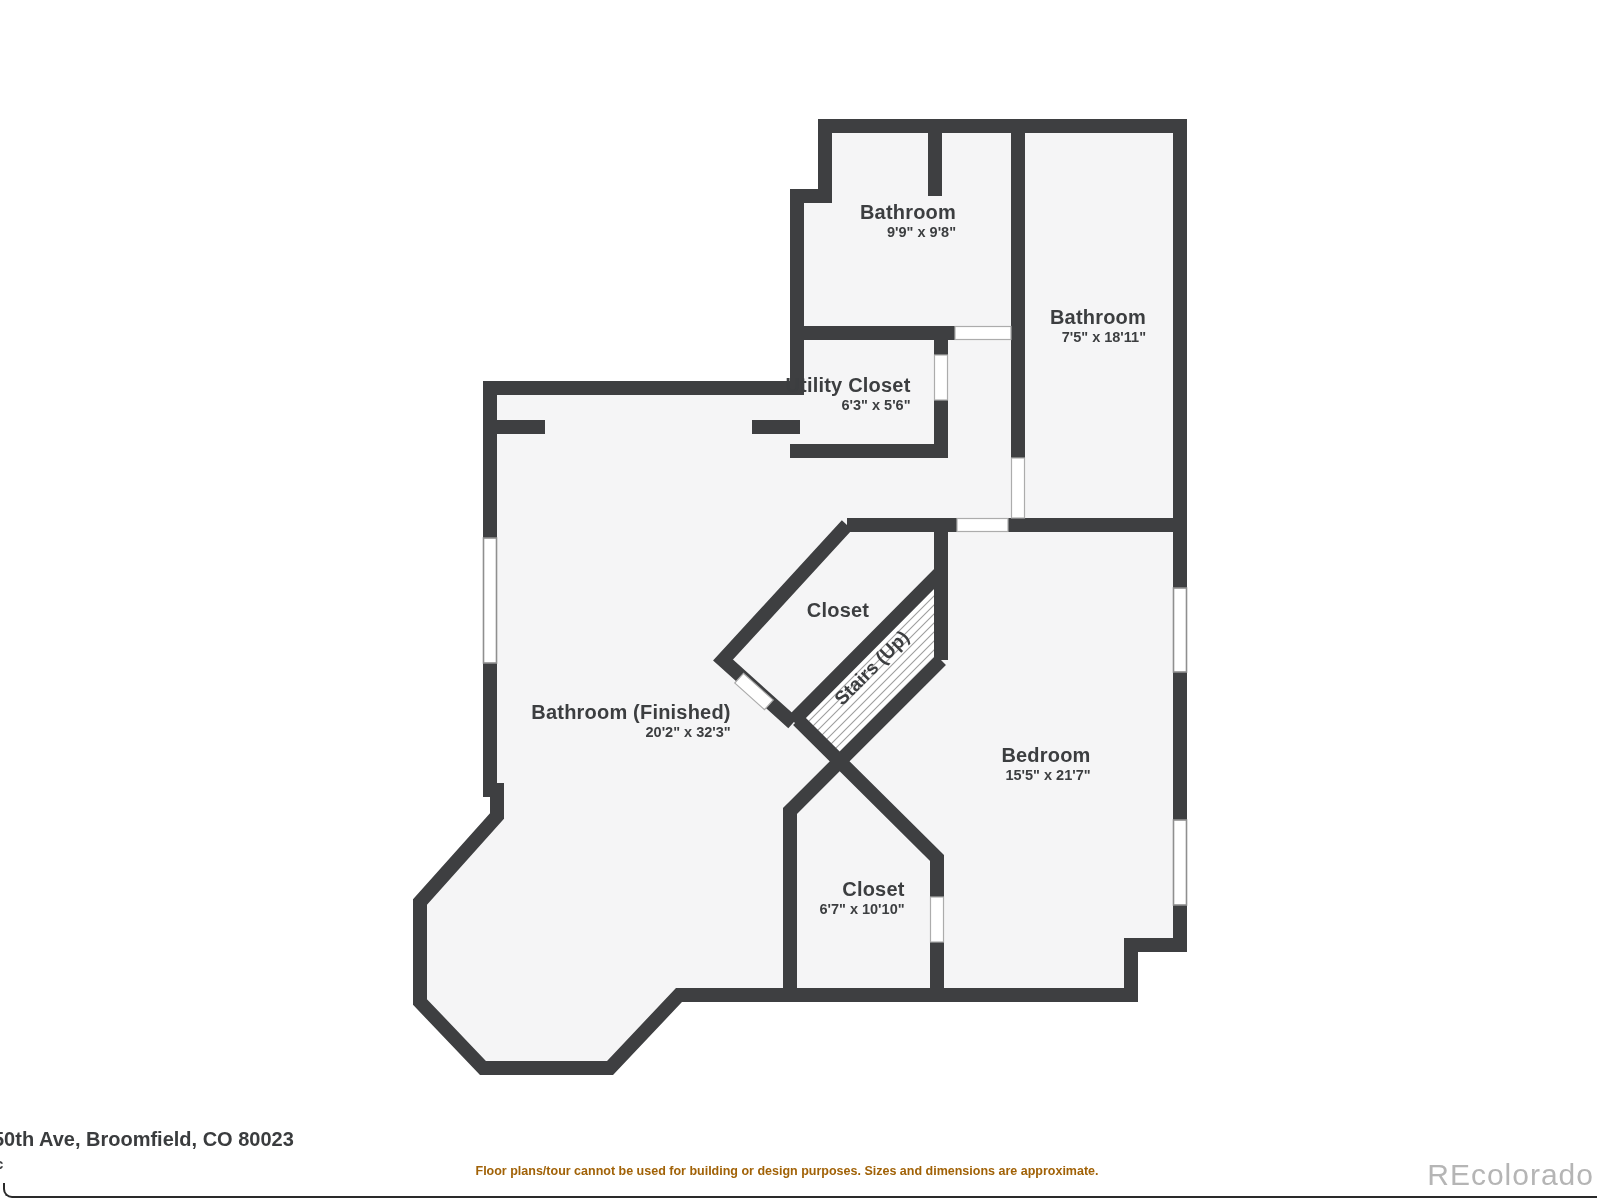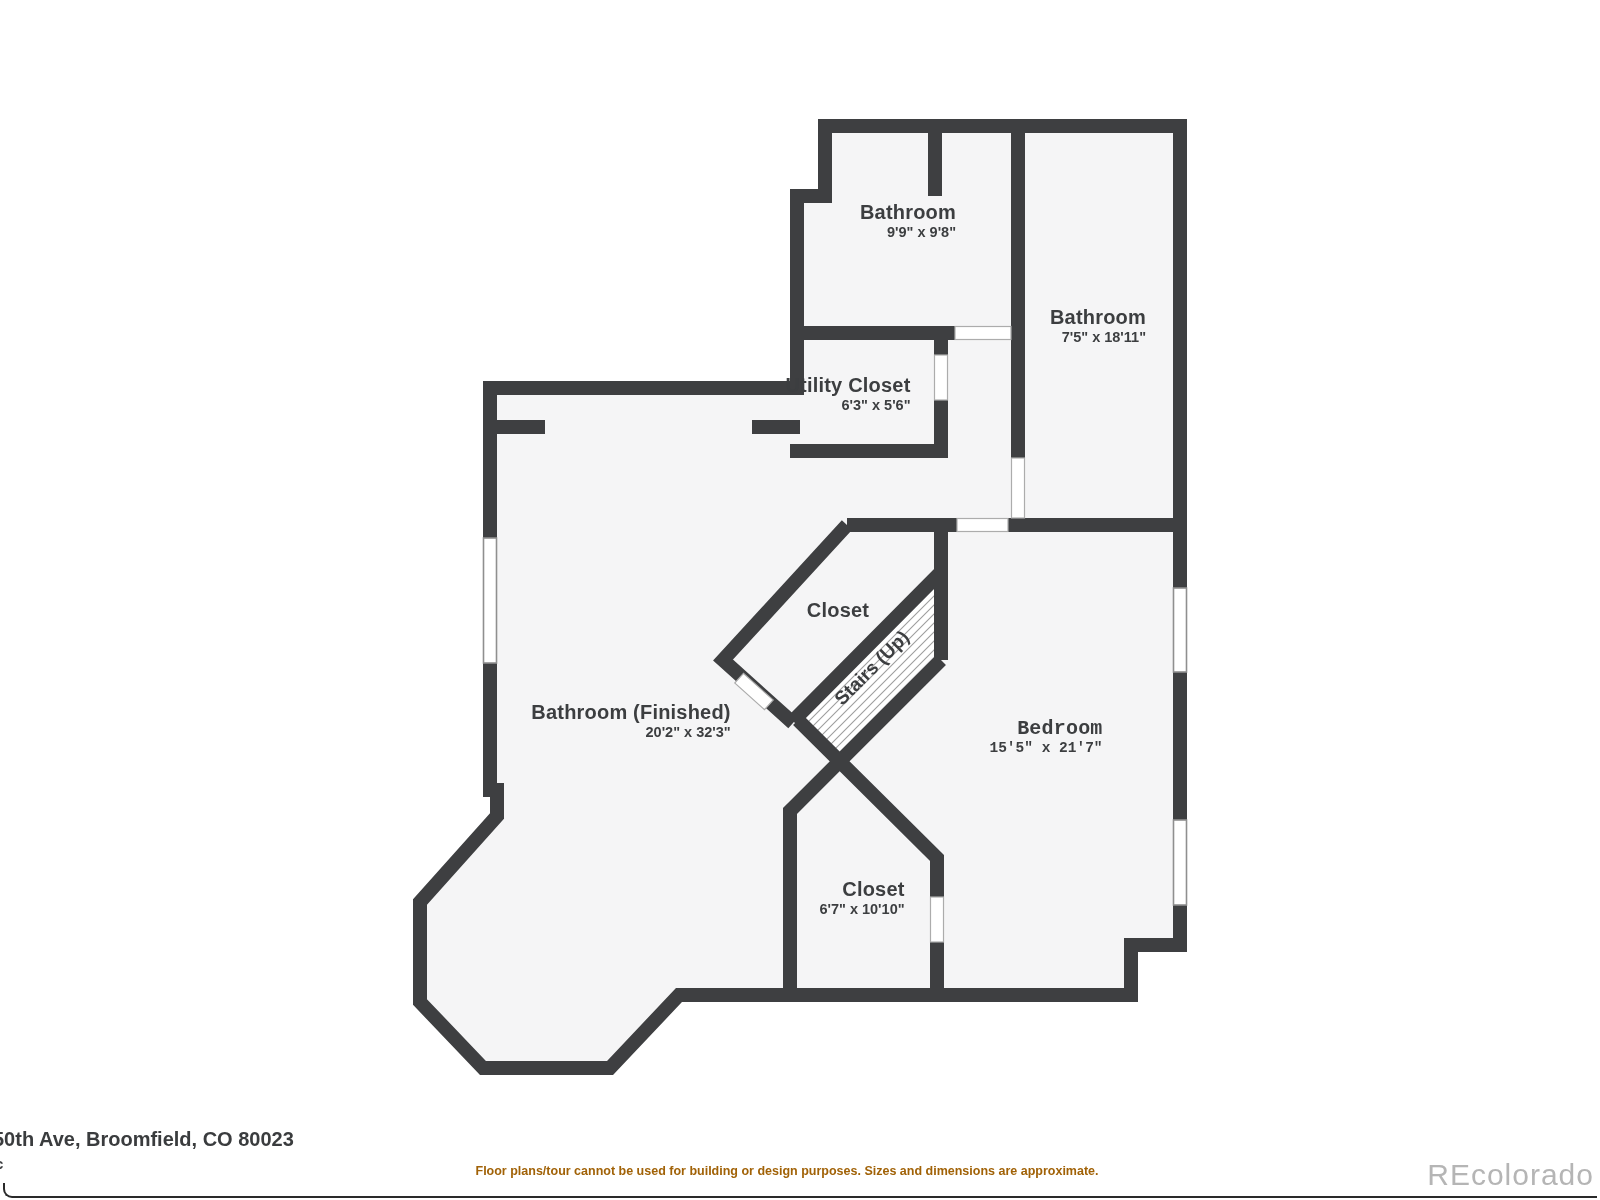--- a/index.html
+++ b/index.html
@@ -107,21 +107,21 @@
   <div class="room-name">Closet</div>
 </div>
 
 <div class="stairs-label" style="left:872px;top:668px;">Stairs (Up)</div>
 
 <div class="room-label" style="left:631px;top:720px;">
   <div class="room-name">Bathroom (Finished)</div>
   <div class="room-dims">20'2" x 32'3"</div>
 </div>
 
-<div class="room-label" style="left:1046px;top:736px;font-family:Liberation Mono, monospace;">
+<div class="room-label" style="left:1046px;top:763px;">
   <div class="room-name">Bedroom</div>
   <div class="room-dims">15'5" x 21'7"</div>
 </div>
 
 <div class="room-label" style="left:862px;top:897px;">
   <div class="room-name">Closet</div>
   <div class="room-dims">6'7" x 10'10"</div>
 </div>
 
 <div class="address-line">50th Ave, Broomfield, CO 80023</div>

